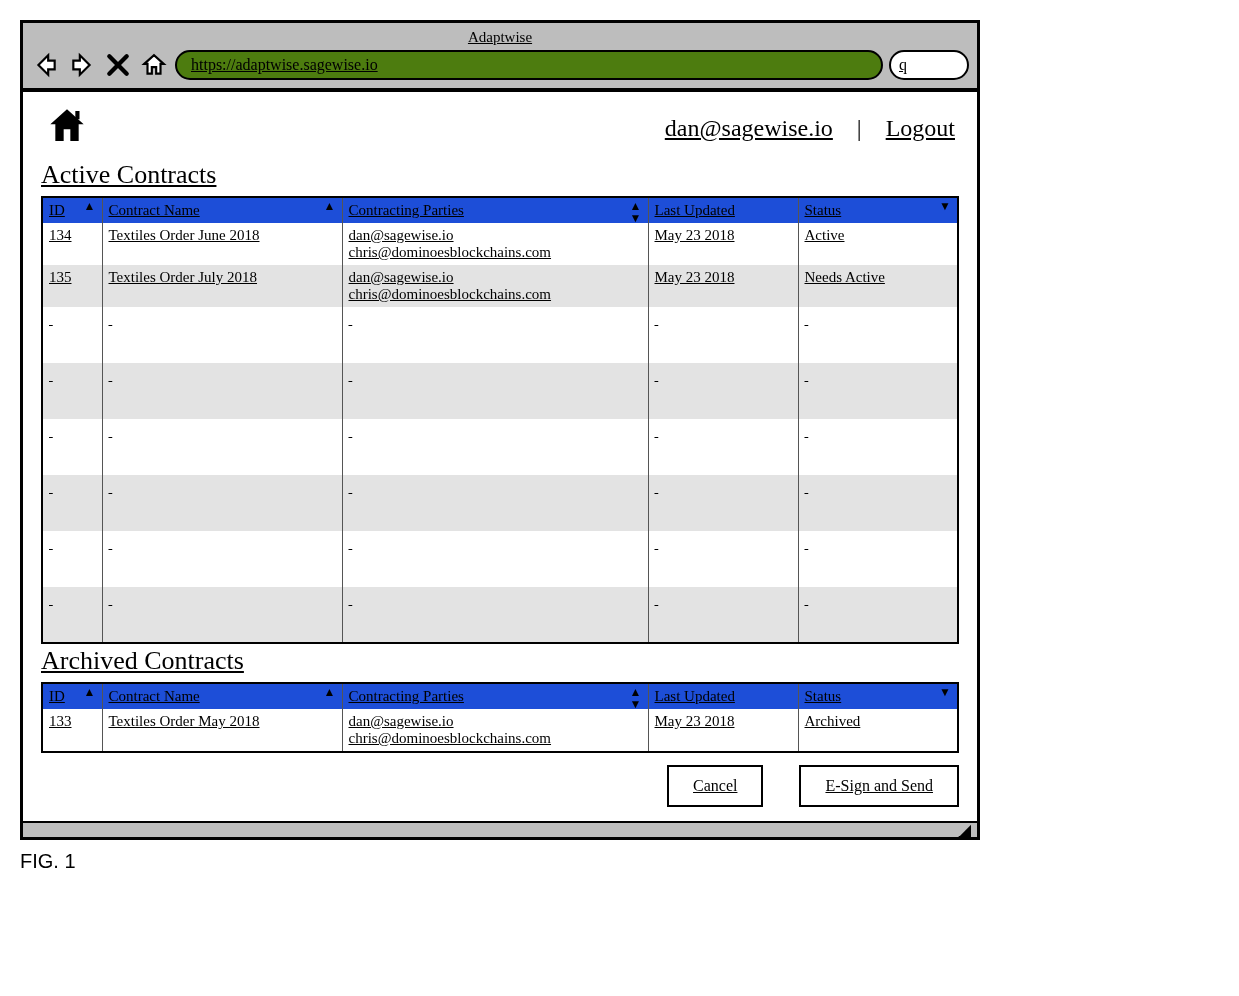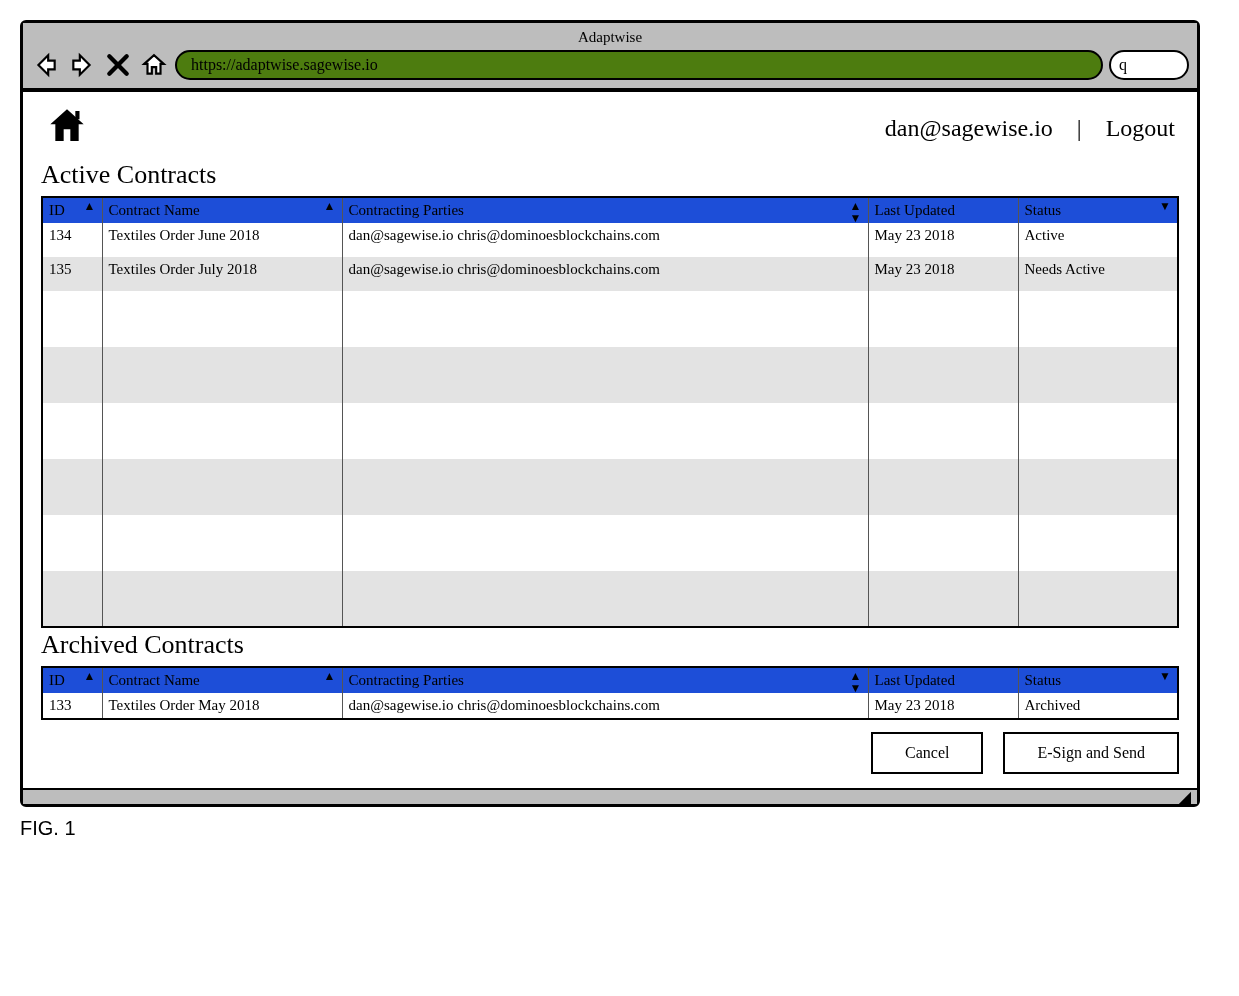--- a/index.html
+++ b/index.html
@@ -4,24 +4,25 @@
 <style>
   * { box-sizing: border-box; }
   body {
     margin: 0;
     padding: 20px;
     font-family: "Comic Sans MS", "Segoe Print", cursive;
     background: #fff;
     color: #000;
   }
   .browser-frame {
-    width: 1180px;
+    width: 960px;
     border: 3px solid #000;
-    border-radius: 6px;
+    border-radius: 0;
     background: #fff;
+    text-decoration: underline;
   }
   .browser-chrome {
     background: #bdbdbd;
     border-bottom: 2px solid #000;
     padding: 4px 8px 8px 8px;
   }
   .title-row {
     text-align: center;
     font-size: 15px;
     padding: 2px 0 4px 0;
@@ -122,24 +123,25 @@
   .active-body tr { height: 34px; }
   .btn-row {
     display: flex;
     justify-content: flex-end;
     gap: 20px;
     margin-top: 12px;
   }
   .btn {
     border: 2px solid #000;
     background: #fff;
-    padding: 10px 32px;
+    padding: 10px 24px;
     font-size: 16px;
     font-family: inherit;
     cursor: pointer;
+    margin-left: 16px;
   }
   .footer-bar {
     height: 16px;
     background: #bdbdbd;
     border-top: 2px solid #000;
     display:flex;
     justify-content:flex-end;
     align-items:center;
     padding-right:6px;
   }

